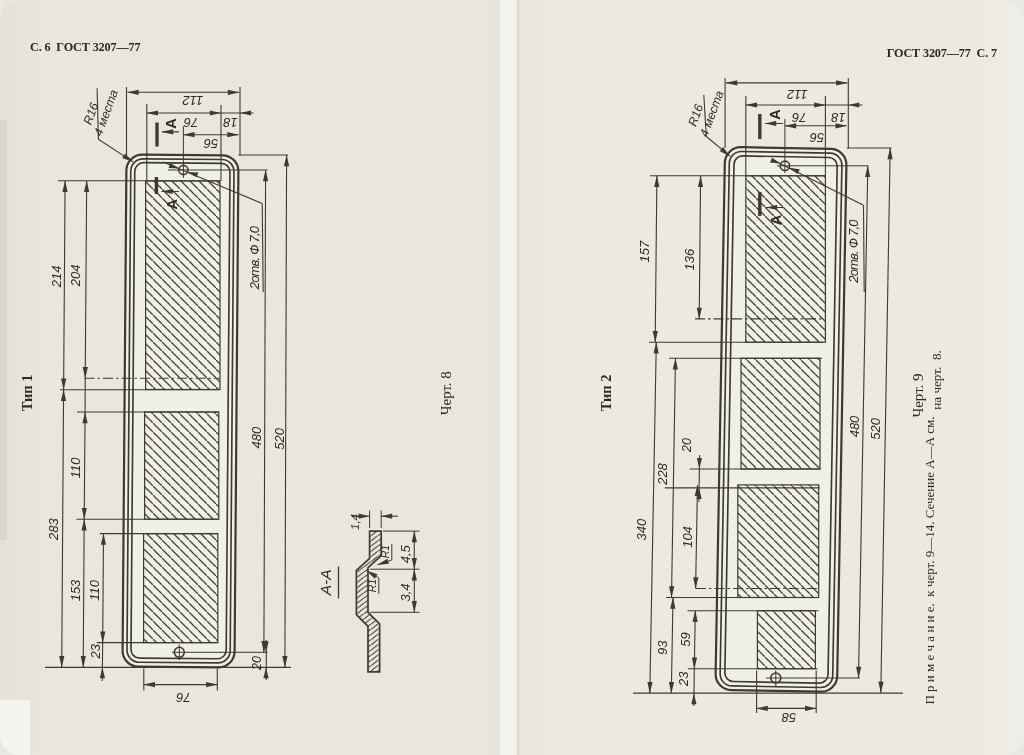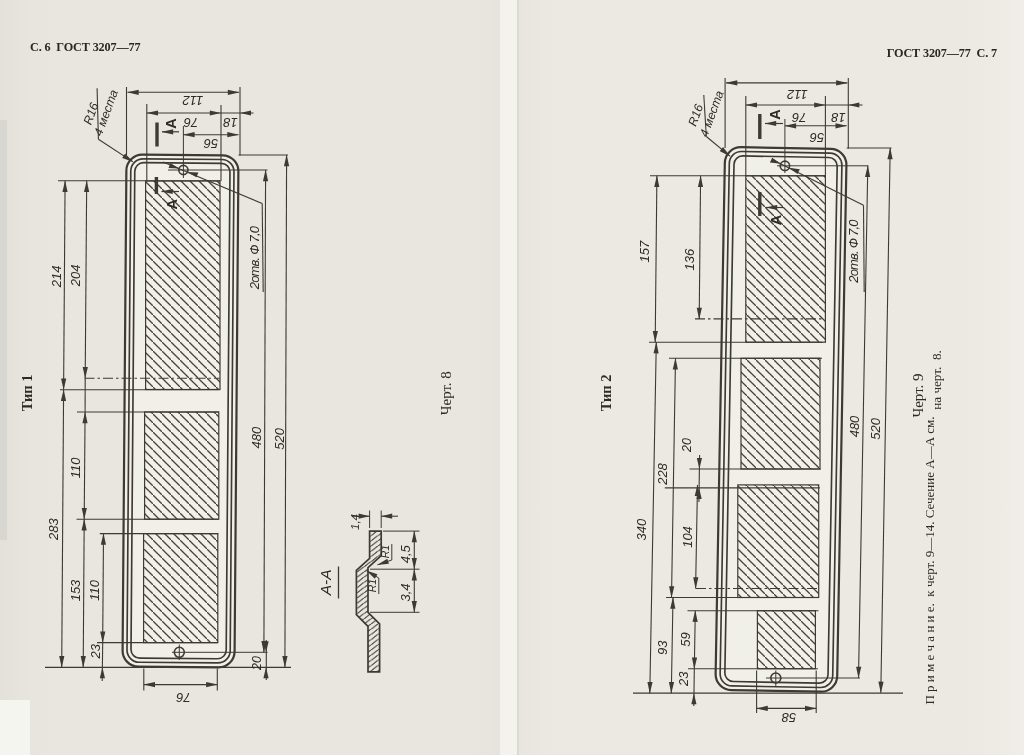--- a/index.html
+++ b/index.html
@@ -1,14 +1,14 @@
 <!DOCTYPE html>
 <html><head><meta charset="utf-8"><style>
 html,body{margin:0;padding:0;background:#e9e8e2;}
-#page{position:relative;width:1024px;height:755px;background:#e9e7e0;overflow:hidden;}
+#page{position:relative;width:1024px;height:755px;background:#e9e7e0;overflow:hidden;border-radius:20px;}
 </style></head><body>
 <div id="page">
 <svg width="1024" height="755" viewBox="0 0 1024 755">
 <defs>
 <marker id="ar" viewBox="0 0 12 6" refX="11.6" refY="3" markerWidth="12" markerHeight="6" orient="auto-start-reverse" markerUnits="userSpaceOnUse">
           <path d="M12,3 L0.4,0.4 L0.4,5.6 z" fill="#3e3a33"></path>
         </marker>
 <pattern id="hat" width="9" height="9" patternUnits="userSpaceOnUse">
           <rect width="9" height="9" fill="#f1f0e9"></rect>
           <path d="M-3,-3 L12,12" stroke="#474339" stroke-width="1.3"></path>

